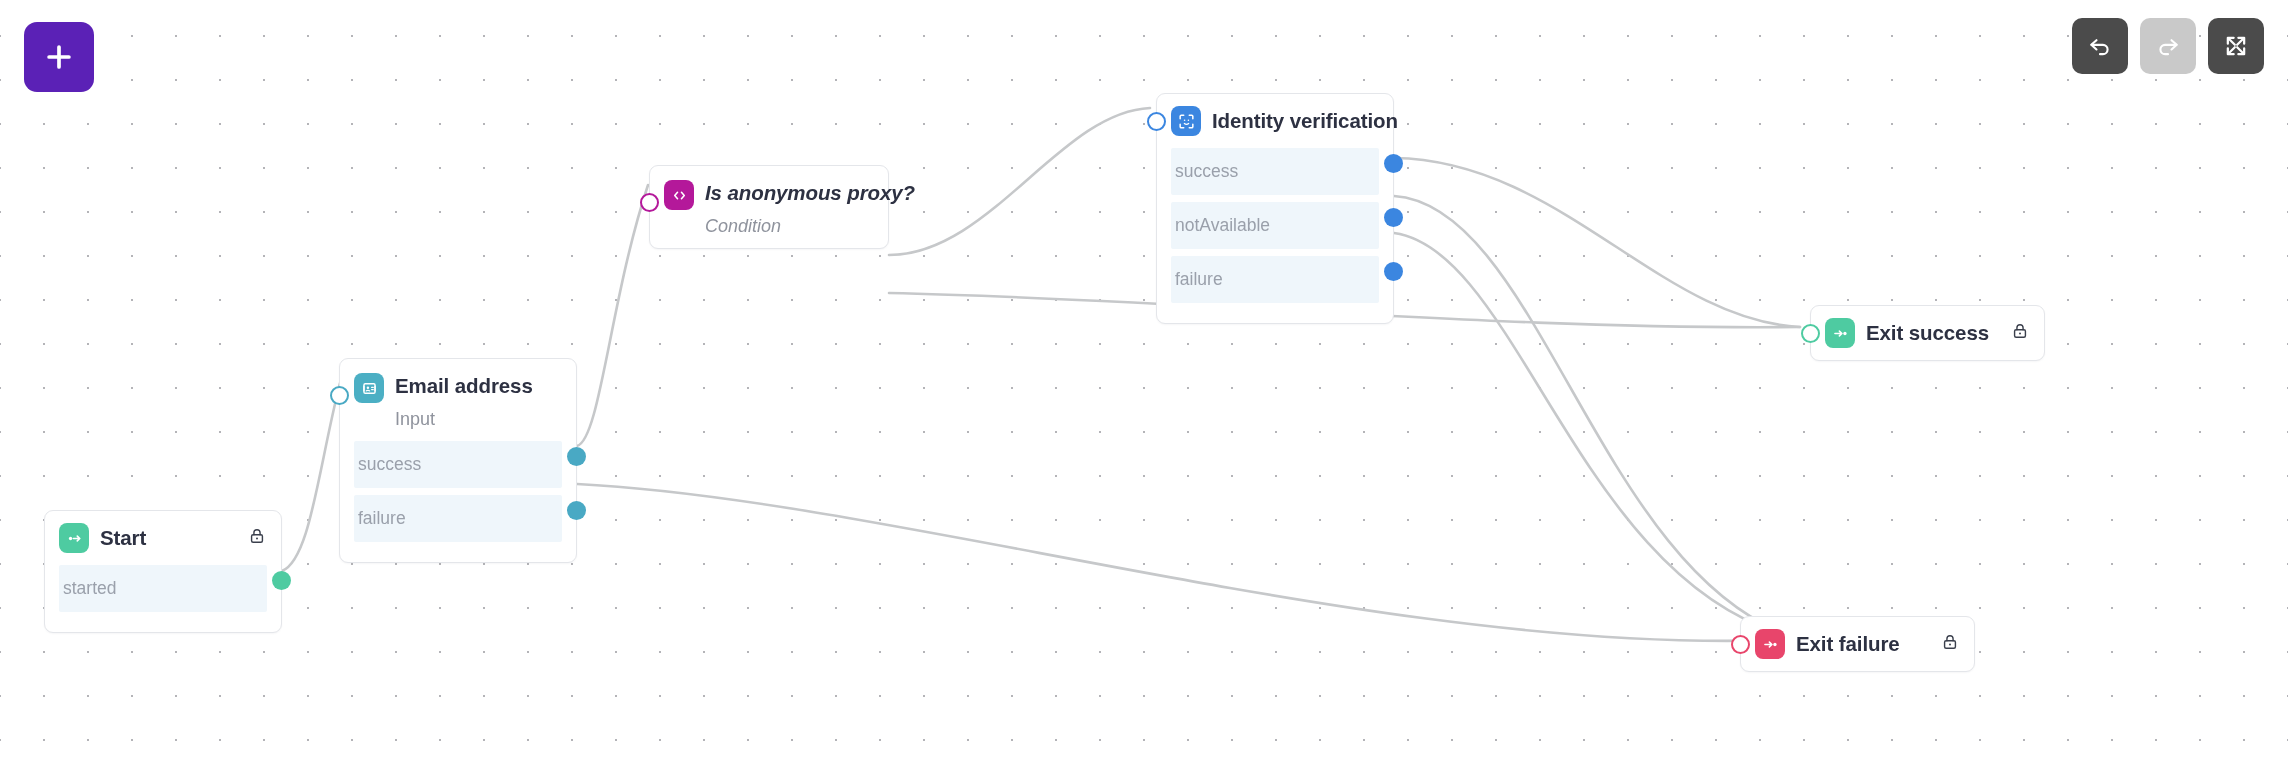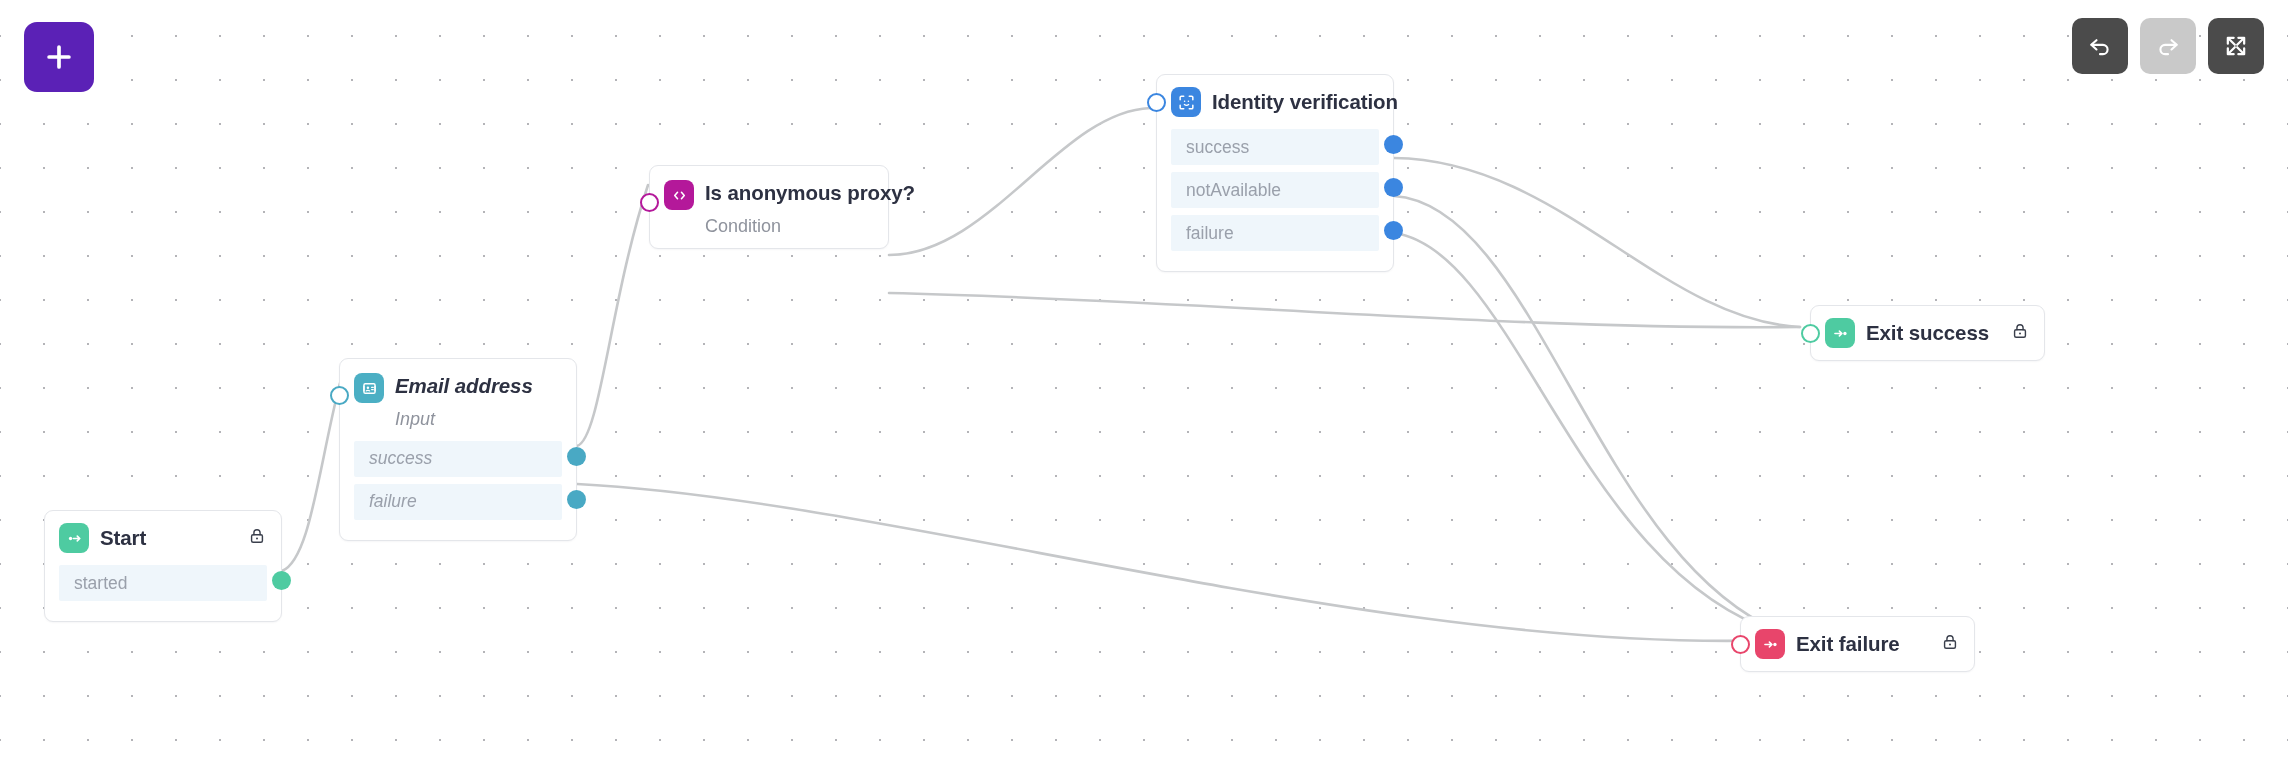--- a/index.html
+++ b/index.html
@@ -57,26 +57,26 @@
     line-height: 1.35;
     margin-top: 8px;
     white-space: nowrap;
   }
   .lock-icon { position: absolute; right: 14px; top: 50%; transform: translateY(-50%); }
 
   
   .ports { padding: 0 14px 12px 14px; }
   .port-row {
     position: relative;
-    height: 36px;
+    height: 47px;
     background: #eff6fb;
     border-radius: 2px;
     display: flex;
     align-items: center;
-    padding-left: 15px;
+    padding-left: 4px;
     margin-bottom: 7px;
   }
   .port-row:last-child { margin-bottom: 8px; }
   .port-label { font-size: 17.5px; color: #9aa0ab; white-space: nowrap; }
 
   
   .dot-out {
     position: absolute;
     width: 19px; height: 19px;
     border-radius: 50%;
@@ -145,21 +145,21 @@
               <circle cx="12" cy="15" r="1.2" fill="#3a3f4c"></circle>
             </svg></span>
         </div>
         <div class="ports">
           <div class="port-row">
             <span class="port-label">started</span>
             <div class="dot-out" style="background: rgb(78, 203, 161); right: -24px; top: 6px;"></div>
           </div>
         </div>
       </div>
-      <div class="node" style="left: 339px; top: 358px; width: 238px; font-style: italic;">
+      <div class="node" style="left: 339px; top: 358px; width: 238px;">
         <div class="node-head">
           <div class="node-icon" style="background: rgb(75, 175, 196);">
             <svg width="19" height="19" viewBox="0 0 24 24" fill="none">
               <rect x="5" y="6" width="14" height="12" rx="1.6" stroke="#fff" stroke-width="1.8"></rect>
               <path d="M5 9.2V14.8 M19 9.2V14.8" stroke="#fff" stroke-width="1.8" stroke-linecap="round"></path>
               <circle cx="10" cy="11" r="1.5" fill="#fff"></circle>
               <path d="M7.8 15.2c.5-1.2 3.9-1.2 4.4 0" stroke="#fff" stroke-width="1.4" stroke-linecap="round"></path>
               <path d="M14.6 10.6h2.2 M14.6 13.4h2.2" stroke="#fff" stroke-width="1.4" stroke-linecap="round"></path>
             </svg>
           </div>
@@ -173,35 +173,35 @@
           <div class="port-row">
             <span class="port-label">success</span>
             <div class="dot-out" style="background: rgb(73, 169, 196); right: -24px; top: 6px;"></div>
           </div>
           <div class="port-row">
             <span class="port-label">failure</span>
             <div class="dot-out" style="background: rgb(73, 169, 196); right: -24px; top: 6px;"></div>
           </div>
         </div>
       </div>
-      <div class="node" style="left: 649px; top: 165px; width: 240px;">
+      <div class="node" style="left: 649px; top: 165px; width: 240px; font-style: italic;">
         <div class="node-head">
           <div class="node-icon" style="background: rgb(180, 24, 154);">
             <svg width="19" height="19" viewBox="0 0 24 24" fill="none">
               <path d="M9.5 8 L6 12 L9.5 16 M14.5 8 L18 12 L14.5 16" stroke="#fff" stroke-width="2" stroke-linecap="round" stroke-linejoin="round"></path>
             </svg>
           </div>
           <div class="node-titles">
             <div class="node-title">Is anonymous proxy?</div>
             <div class="node-sub">Condition</div>
           </div>
         </div>
         <div class="dot-in" style="border-color: rgb(180, 24, 154); left: -10px; top: 27px;"></div>
       </div>
-      <div class="node" style="left: 1156px; top: 74px; width: 238px;">
+      <div class="node" style="left: 1156px; top: 93px; width: 238px;">
         <div class="node-head compact">
           <div class="node-icon" style="background: rgb(59, 134, 224);">
             <svg width="19" height="19" viewBox="0 0 24 24" fill="none">
               <path d="M4 8.5V5.5A1.5 1.5 0 0 1 5.5 4h3 M15.5 4h3A1.5 1.5 0 0 1 20 5.5v3 M20 15.5v3a1.5 1.5 0 0 1-1.5 1.5h-3 M8.5 20h-3A1.5 1.5 0 0 1 4 18.5v-3" stroke="#fff" stroke-width="1.9" stroke-linecap="round"></path>
               <circle cx="9.6" cy="10.4" r="1" fill="#fff"></circle>
               <circle cx="14.4" cy="10.4" r="1" fill="#fff"></circle>
               <path d="M9.3 14.6c1.6 1.3 3.8 1.3 5.4 0" stroke="#fff" stroke-width="1.7" stroke-linecap="round"></path>
             </svg>
           </div>
           <div class="node-titles">

